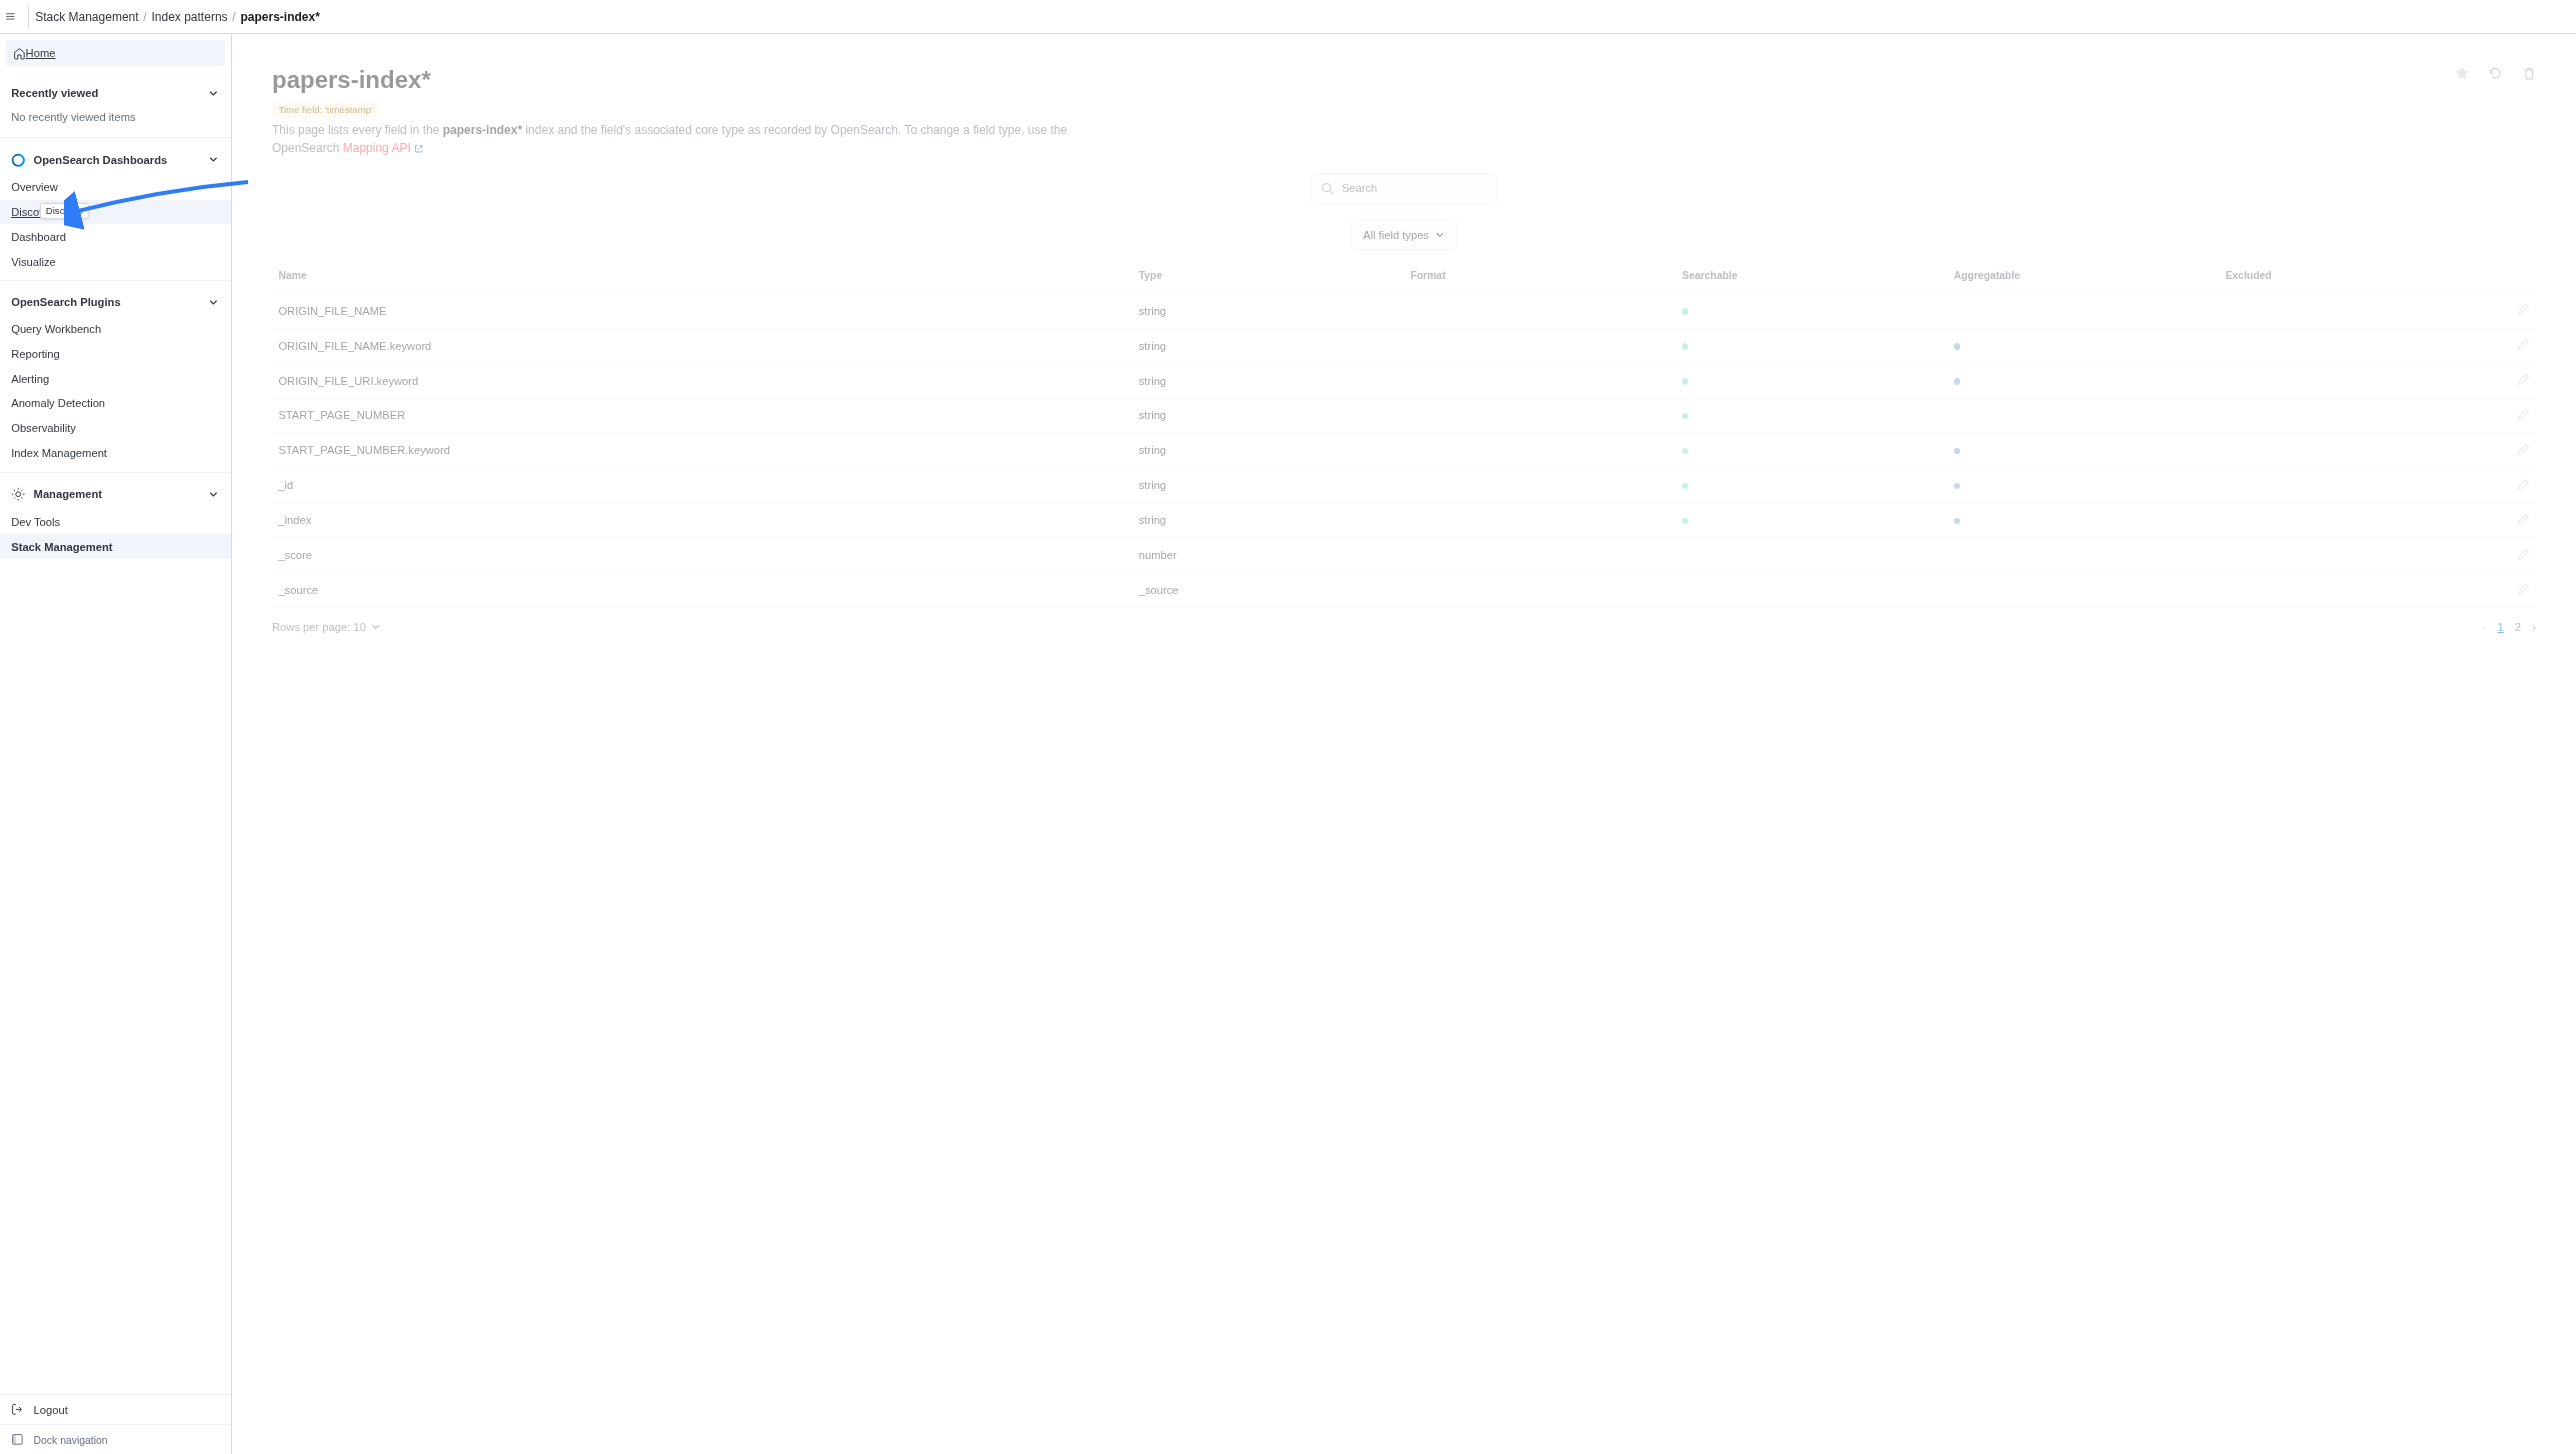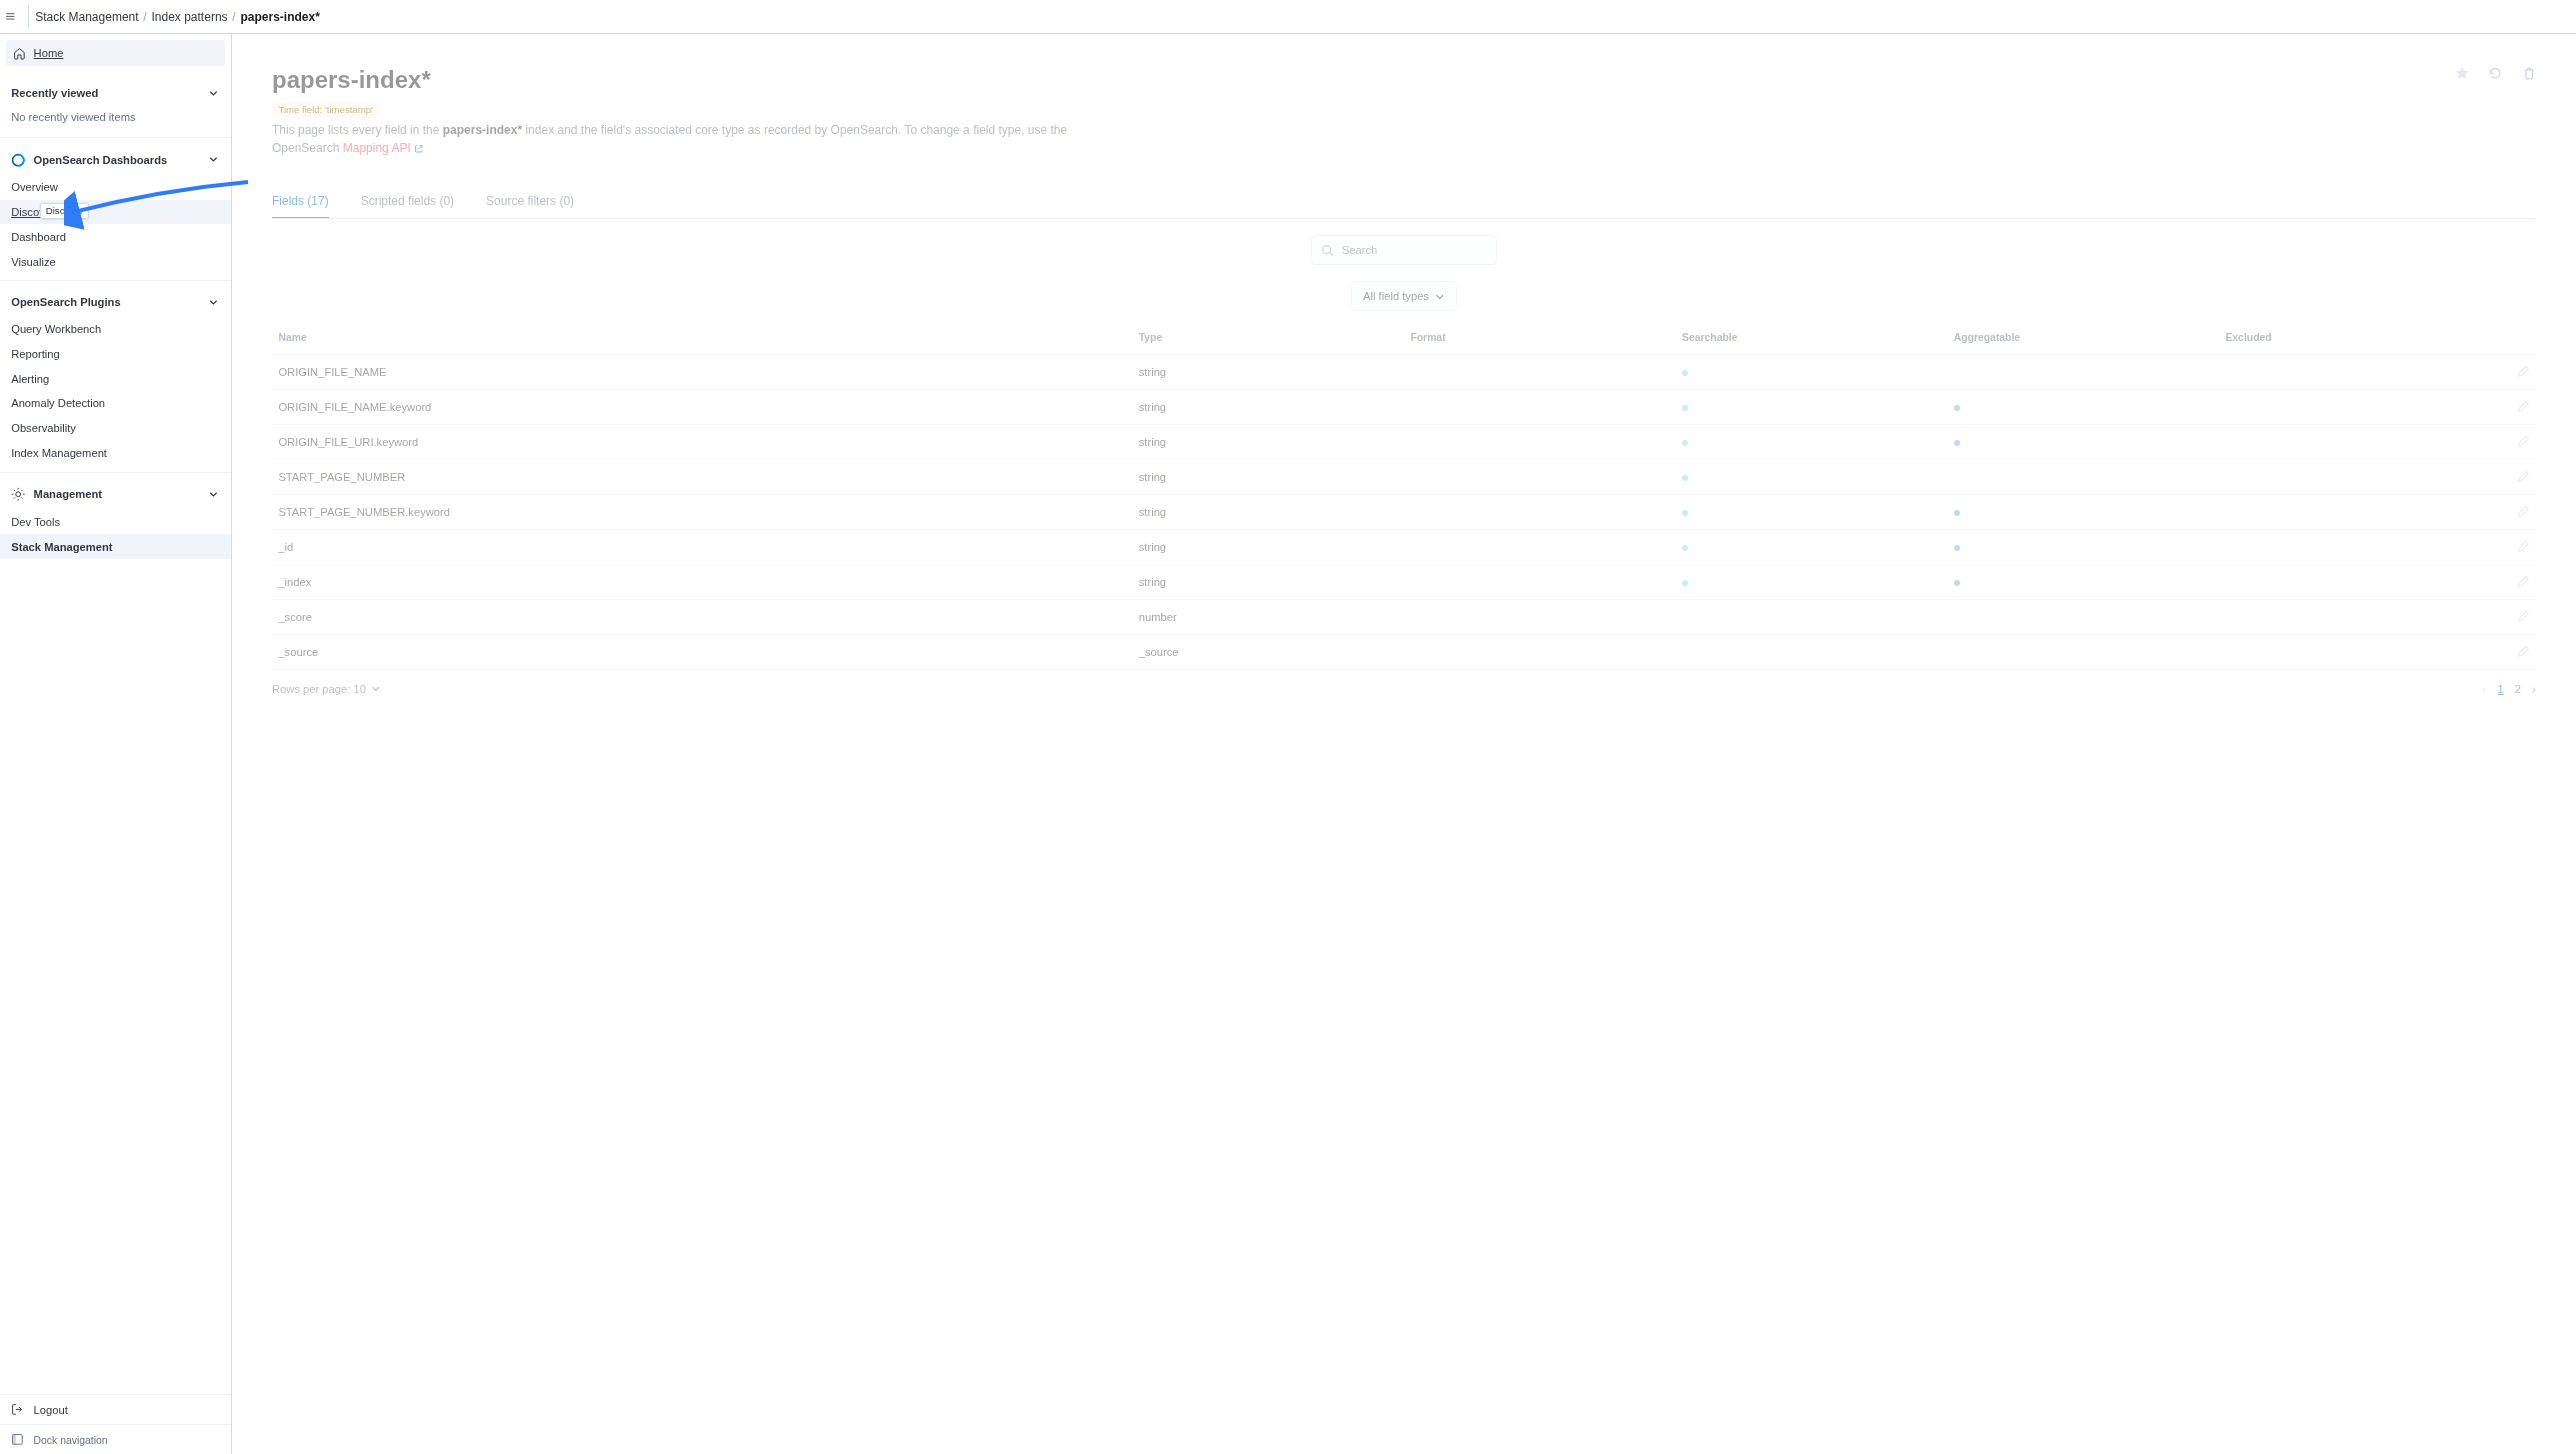--- a/index.html
+++ b/index.html
@@ -12,21 +12,21 @@
   .crumbs { display:flex; align-items:center; gap:4.8px; font-size:12px; }
   .crumb-link { color:#343741; cursor:pointer; }
   .crumb-sep { color:#98a2b3; }
   .crumb-current { font-weight:700; color:#1a1c21; }
   
   
   .shell { display:flex; height: calc(100% - 34px); }
   
   
   .sidebar { width: 232px; border-right:0.8px solid #d3dae6; background:#fff; overflow-y:auto; display:flex; flex-direction:column; }
-  .home-row { margin:6.4px; padding:6.4px 6.4px; background:#f1f4fa; border-radius:3.2px; display:flex; align-items:center; gap:8px; cursor:pointer;}
+  .home-row { margin:6.4px; padding:6.4px 6.4px; background:#f1f4fa; border-radius:3.2px; display:flex; align-items:center; cursor:pointer;}
   .home-row span { text-decoration: underline; font-weight:500;}
   .section { border-bottom:0.8px solid #eef0f4; padding: 6.4px 0; }
   .section-header { display:flex; align-items:center; justify-content:space-between; padding:8px 11.2px; font-weight:700; cursor:pointer;}
   .section-header .lhs { display:flex; align-items:center; gap:8px;}
   .section-header .chev { width:12.8px; height:12.8px; }
   .section-muted { padding: 3.2px 11.2px 8px; color:#69707d; }
   .nav-item { padding:6.4px 11.2px; color:#343741; cursor:pointer; position:relative;}
   .nav-item.selected { background:#f1f4fa; }
   .nav-item.selected span { text-decoration: underline; }
   .nav-item.current { background:#f1f4fa; font-weight:700; }
@@ -206,25 +206,20 @@
           </svg>
         <svg class="ico" viewBox="0 0 18 18">
             <path d="M3 9a6 6 0 1 1 2 4.5M3 9V5M3 9h4" fill="none" stroke="#98a2b3" stroke-width="1.5"></path>
           </svg>
         <svg class="ico" viewBox="0 0 18 18">
             <path d="M3 5h12M7 5V3h4v2M5 5v10a1 1 0 0 0 1 1h6a1 1 0 0 0 1-1V5" fill="none" stroke="#98a2b3" stroke-width="1.5"></path>
           </svg>
       </div>
     </div>
 
-    <div class="tabs">
-      <div class="tab active">Fields (17)</div>
-      <div class="tab">Scripted fields (0)</div>
-      <div class="tab">Source filters (0)</div>
-    </div>
 
     <div class="toolbar">
       <div class="search-wrap">
         <svg width="12.8" height="12.8" viewBox="0 0 16 16">
             <circle cx="7" cy="7" r="5" fill="none" stroke="#98a2b3" stroke-width="1.5"></circle>
             <path d="M11 11l4 4" stroke="#98a2b3" stroke-width="1.5"></path>
           </svg>
         <input type="text" placeholder="Search" style="">
       </div>
       <div class="filter-btn">

